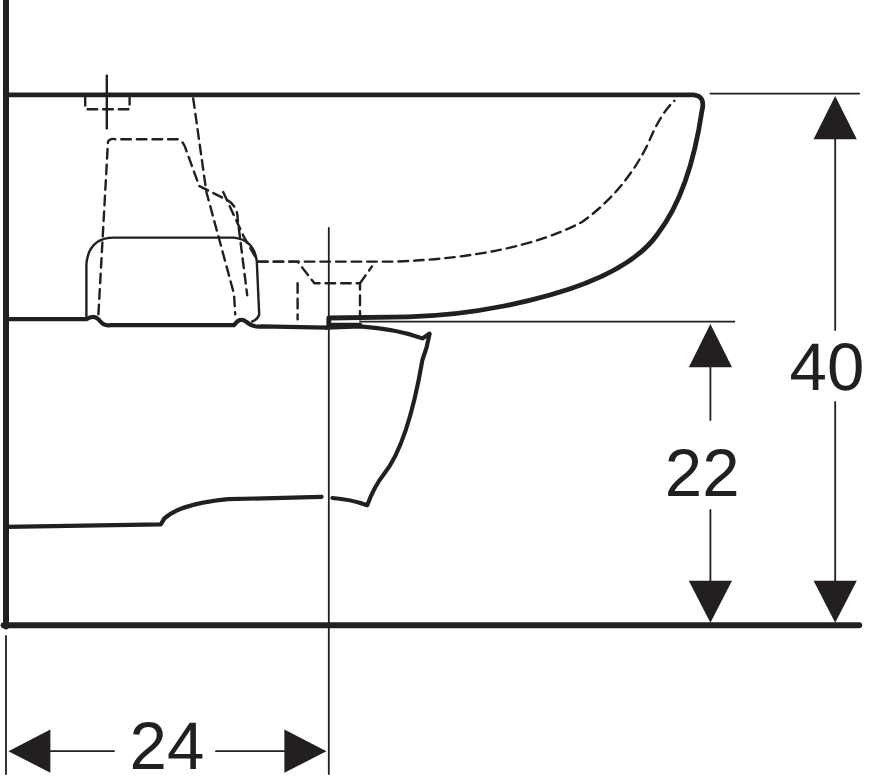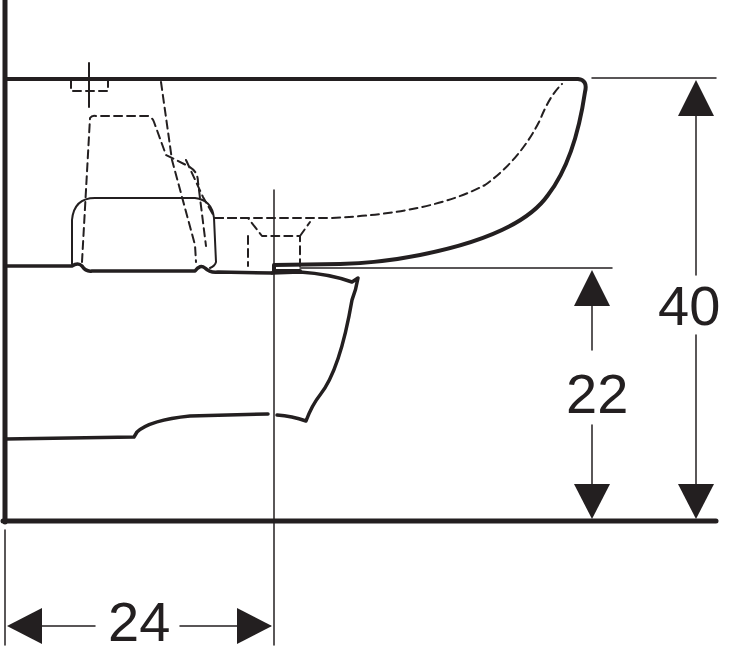--- a/index.html
+++ b/index.html
@@ -1,20 +1,20 @@
 <!DOCTYPE html>
 <html><head>
 <meta charset="utf-8">
 <style>
   html, body { margin:0; padding:0; background:#ffffff; }
   body { width:736px; height:648px; position:relative; overflow:hidden; font-family:"Liberation Sans", sans-serif; }
   #drawing { position:absolute; left:0; top:0; width:736px; height:648px; }
   .dim-label { position:absolute; color:#231f20; font-family:"Liberation Sans", sans-serif; font-size:56px; line-height:1; background:#fff; padding:0 2px; }
   #dim-40 { left:656px; top:278px; }
-  #dim-22 { left:564px; top:366px; }
+  #dim-22 { left:552px; top:366px; }
   #dim-24 { left:104px; top:594px; padding:0 4px; }
 </style>
 </head>
 <body>
 
 <svg id="drawing" viewBox="0 0 736 648" xmlns="http://www.w3.org/2000/svg">
   <g fill="none" stroke="#231f20" stroke-linecap="round" stroke-linejoin="round">
 
     <line x1="5" y1="0" x2="5" y2="522" stroke-width="5"></line>
 

